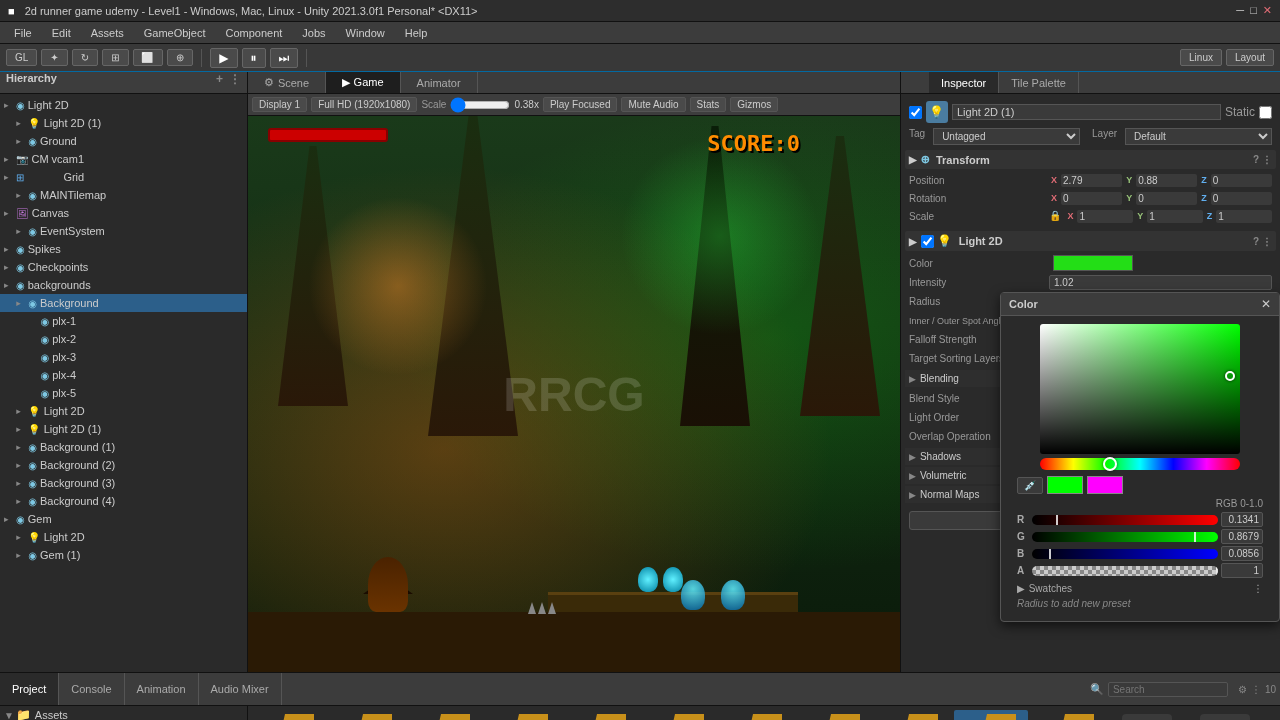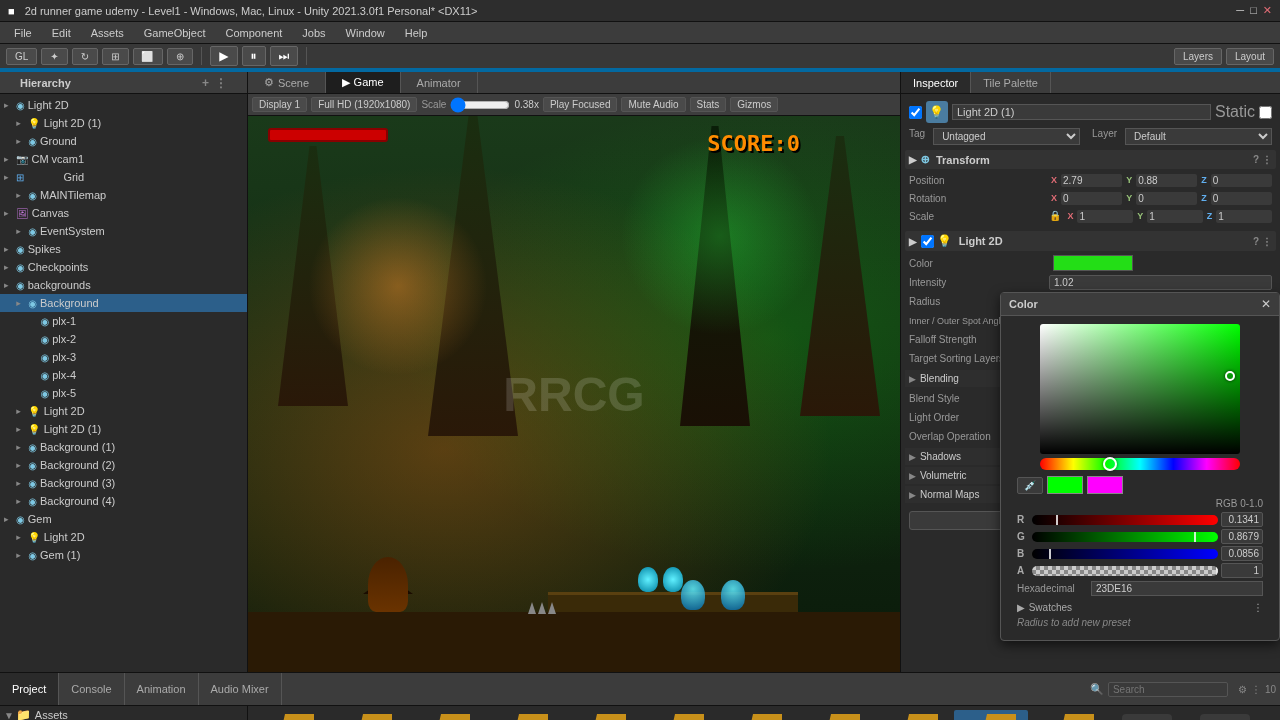--- a/index.html
+++ b/index.html
@@ -7,31 +7,31 @@
 
     
     #titlebar { height: 22px; background: #2d2d2d; display: flex; align-items: center; padding: 0 8px; font-size: 11px; color: #ccc; border-bottom: 1px solid #111; }
     #titlebar .logo { margin-right: 10px; font-weight: bold; color: #fff; }
 
     
     #menubar { height: 22px; background: #3c3c3c; display: flex; align-items: center; padding: 0 4px; border-bottom: 1px solid #111; }
     .menu-item { padding: 2px 10px; cursor: pointer; font-size: 11px; color: #ccc; }
 
     
-    #toolbar { height: 28px; background: #383838; display: flex; align-items: center; padding: 0 6px; gap: 4px; border-bottom: 4px solid #0369a1; }
+    #toolbar { height: 28px; background: #383838; display: flex; align-items: center; padding: 0 6px; gap: 4px; border-bottom: 1px solid #0369a1; }
     .toolbar-btn { background: #4a4a4a; border: 1px solid #666; color: #ccc; padding: 2px 8px; font-size: 10px; cursor: pointer; border-radius: 2px; }
     .toolbar-sep { width: 1px; height: 18px; background: #555; margin: 0 4px; }
     .play-btn { background: #4a4a4a; border: 1px solid #666; color: #fff; padding: 2px 8px; font-size: 12px; cursor: pointer; border-radius: 2px; }
 
     
     #main { display: flex; height: calc(720px - 22px - 22px - 28px - 26px - 22px); }
 
     
     #hierarchy { width: 248px; background: #2a2a2a; border-right: 1px solid #111; display: flex; flex-direction: column; flex-shrink: 0; }
-    #hierarchy .panel-header { height: 22px; background: #3d3d3d; display: flex; align-items: center; padding: 0 20px; border-bottom: 1px solid #111; font-size: 11px; font-weight: bold; }
+    #hierarchy .panel-header { height: 22px; background: #3d3d3d; display: flex; padding: 0 6px; border-bottom: 1px solid #111; font-size: 11px; font-weight: bold; }
     #hierarchy .panel-content { overflow-y: auto; flex: 1; padding: 2px 0; }
     .hier-item { display: flex; align-items: center; padding: 1px 4px; cursor: pointer; white-space: nowrap; font-size: 11px; height: 18px; }
     .hier-item.selected { background: #2c5f8a; }
     .hier-indent { display: inline-block; }
     .hier-arrow { display: inline-block; width: 12px; font-size: 9px; color: #999; }
 
     
     #scene-area { flex: 1; display: flex; flex-direction: column; background: #1a1a1a; }
     #scene-tabs { height: 22px; background: #3c3c3c; display: flex; align-items: center; border-bottom: 1px solid #111; }
     .scene-tab { padding: 2px 16px; font-size: 11px; cursor: pointer; color: #aaa; border-right: 1px solid #555; height: 100%; display: flex; align-items: center; }
@@ -46,21 +46,21 @@
     .ground { position: absolute; bottom: 0; width: 100%; height: 60px; background: #2a1a05; }
     .platform { position: absolute; bottom: 60px; background: #3a2a08; border-top: 3px solid #5a4010; }
     .player-sprite { position: absolute; bottom: 60px; left: 120px; width: 40px; height: 55px; background: linear-gradient(180deg, #4a2200 0%, #6a3300 100%); border-radius: 50% 50% 20% 20%; }
     .gem-icon { position: absolute; bottom: 80px; width: 20px; height: 25px; background: radial-gradient(circle, #60f0ff, #0080a0); border-radius: 50% 50% 40% 40%; }
     .watermark { position: absolute; top: 50%; left: 50%; transform: translate(-50%, -50%); opacity: 0.15; color: #fff; font-size: 48px; font-weight: bold; pointer-events: none; }
 
     
     #inspector { width: 380px; background: #2a2a2a; border-left: 1px solid #111; display: flex; flex-direction: column; flex-shrink: 0; overflow: hidden; }
     #inspector-tabs { height: 22px; background: #3c3c3c; display: flex; align-items: center; border-bottom: 1px solid #111; }
     .insp-tab { padding: 2px 12px; font-size: 11px; cursor: pointer; color: #aaa; border-right: 1px solid #555; height: 100%; display: flex; align-items: center; }
-    .insp-tab.active { background: #2a2a2a; color: #fff; }
+    .insp-tab.active { background: #2a2a2a; color: #fff; margin-left: 28px; }
     #inspector-content { overflow-y: auto; flex: 1; padding: 4px; }
     .comp-header { display: flex; align-items: center; background: #333; padding: 3px 4px; margin-bottom: 2px; border-radius: 2px; font-size: 11px; font-weight: bold; }
     .comp-header input[type=checkbox] { margin-right: 4px; }
     .prop-row { display: flex; align-items: center; padding: 2px 4px; font-size: 10px; min-height: 18px; }
     .prop-label { width: 140px; color: #999; flex-shrink: 0; font-size: 10px; }
     .prop-value { flex: 1; background: #3a3a3a; border: 1px solid #555; padding: 1px 4px; font-size: 10px; color: #ccc; border-radius: 2px; }
     .prop-xyz { display: flex; gap: 2px; flex: 1; }
     .prop-xyz .xyz-label { font-size: 9px; color: #e06c75; padding: 1px 2px; font-weight: bold; }
     .prop-xyz .xyz-label.y { color: #98c379; }
     .prop-xyz .xyz-label.z { color: #61afef; }
@@ -145,21 +145,21 @@
   <button class="toolbar-btn">↻</button>
   <button class="toolbar-btn">⊞</button>
   <button class="toolbar-btn">⬜</button>
   <button class="toolbar-btn">⊕</button>
   <div class="toolbar-sep"></div>
   <button class="play-btn">▶</button>
   <button class="play-btn">⏸</button>
   <button class="play-btn">⏭</button>
   <div class="toolbar-sep"></div>
   <span style="flex:1"></span>
-  <button class="toolbar-btn">Layers</button>
+  <button class="toolbar-btn">Linux</button>
   <button class="toolbar-btn">Layout</button>
 </div>
 
 <div id="main">
 
   <div id="hierarchy">
     <div class="panel-header">
       <span>Hierarchy</span>
       <span style="margin-left:auto; display:flex; gap:6px; color:#888; font-size:12px;">
         <span>+</span>
@@ -395,21 +395,21 @@
     <div id="inspector-tabs">
       <div class="insp-tab active">Inspector</div>
       <div class="insp-tab">Tile Palette</div>
     </div>
     <div id="inspector-content">
 
       <div style="display:flex; align-items:center; padding:3px 4px; gap:4px;">
         <input type="checkbox" checked="" style="">
         <div style="width:22px; height:22px; background:#4a7ca0; border-radius:3px; display:flex; align-items:center; justify-content:center; font-size:12px;">💡</div>
         <input type="text" style="flex: 1 1 0%; background: rgb(58, 58, 58); border: 1px solid rgb(85, 85, 85); color: rgb(204, 204, 204); padding: 1px 4px; font-size: 11px;" value="Light 2D (1)">
-        <span style="font-size:16px; color:#999;">Static</span>
+        <span style="font-size:12px; color:#999;">Static</span>
         <input type="checkbox" style="">
       </div>
 
       <div class="tag-layer-row" style="padding:2px 4px;">
         <span style="font-size:10px; color:#999; margin-right:4px;">Tag</span>
         <select class="tag-select">
           <option>Untagged</option>
         </select>
         <span style="font-size:10px; color:#999; margin-left:8px; margin-right:4px;">Layer</span>
         <select class="tag-select">
@@ -585,24 +585,20 @@
         </div>
 
         <div class="rgb-slider-row">
           <span class="rgb-lbl">A</span>
           <div class="rgb-bar-bg" style="height:10px; border-radius:5px; flex:1; background: repeating-conic-gradient(#888 0% 25%, #ccc 0% 50%) 0 0 / 8px 8px;">
             <div class="rgb-thumb-line" style="left:99%;"></div>
           </div>
           <span class="rgb-val">1</span>
         </div>
 
-        <div class="hex-row">
-          <span class="hex-label">Hexadecimal</span>
-          <input type="text" class="hex-input" value="23DE16" style="">
-        </div>
 
         <div class="swatches-section">
           <div class="swatches-header">
             <span style="cursor:pointer; display:flex; align-items:center; gap:4px;">
               <span>▶</span>
               <span>Swatches</span>
             </span>
             <span style="cursor:pointer;">⋮</span>
           </div>
           <div style="color:#888; font-size:10px; cursor:pointer; font-style:italic;">Radius to add new preset</div>

